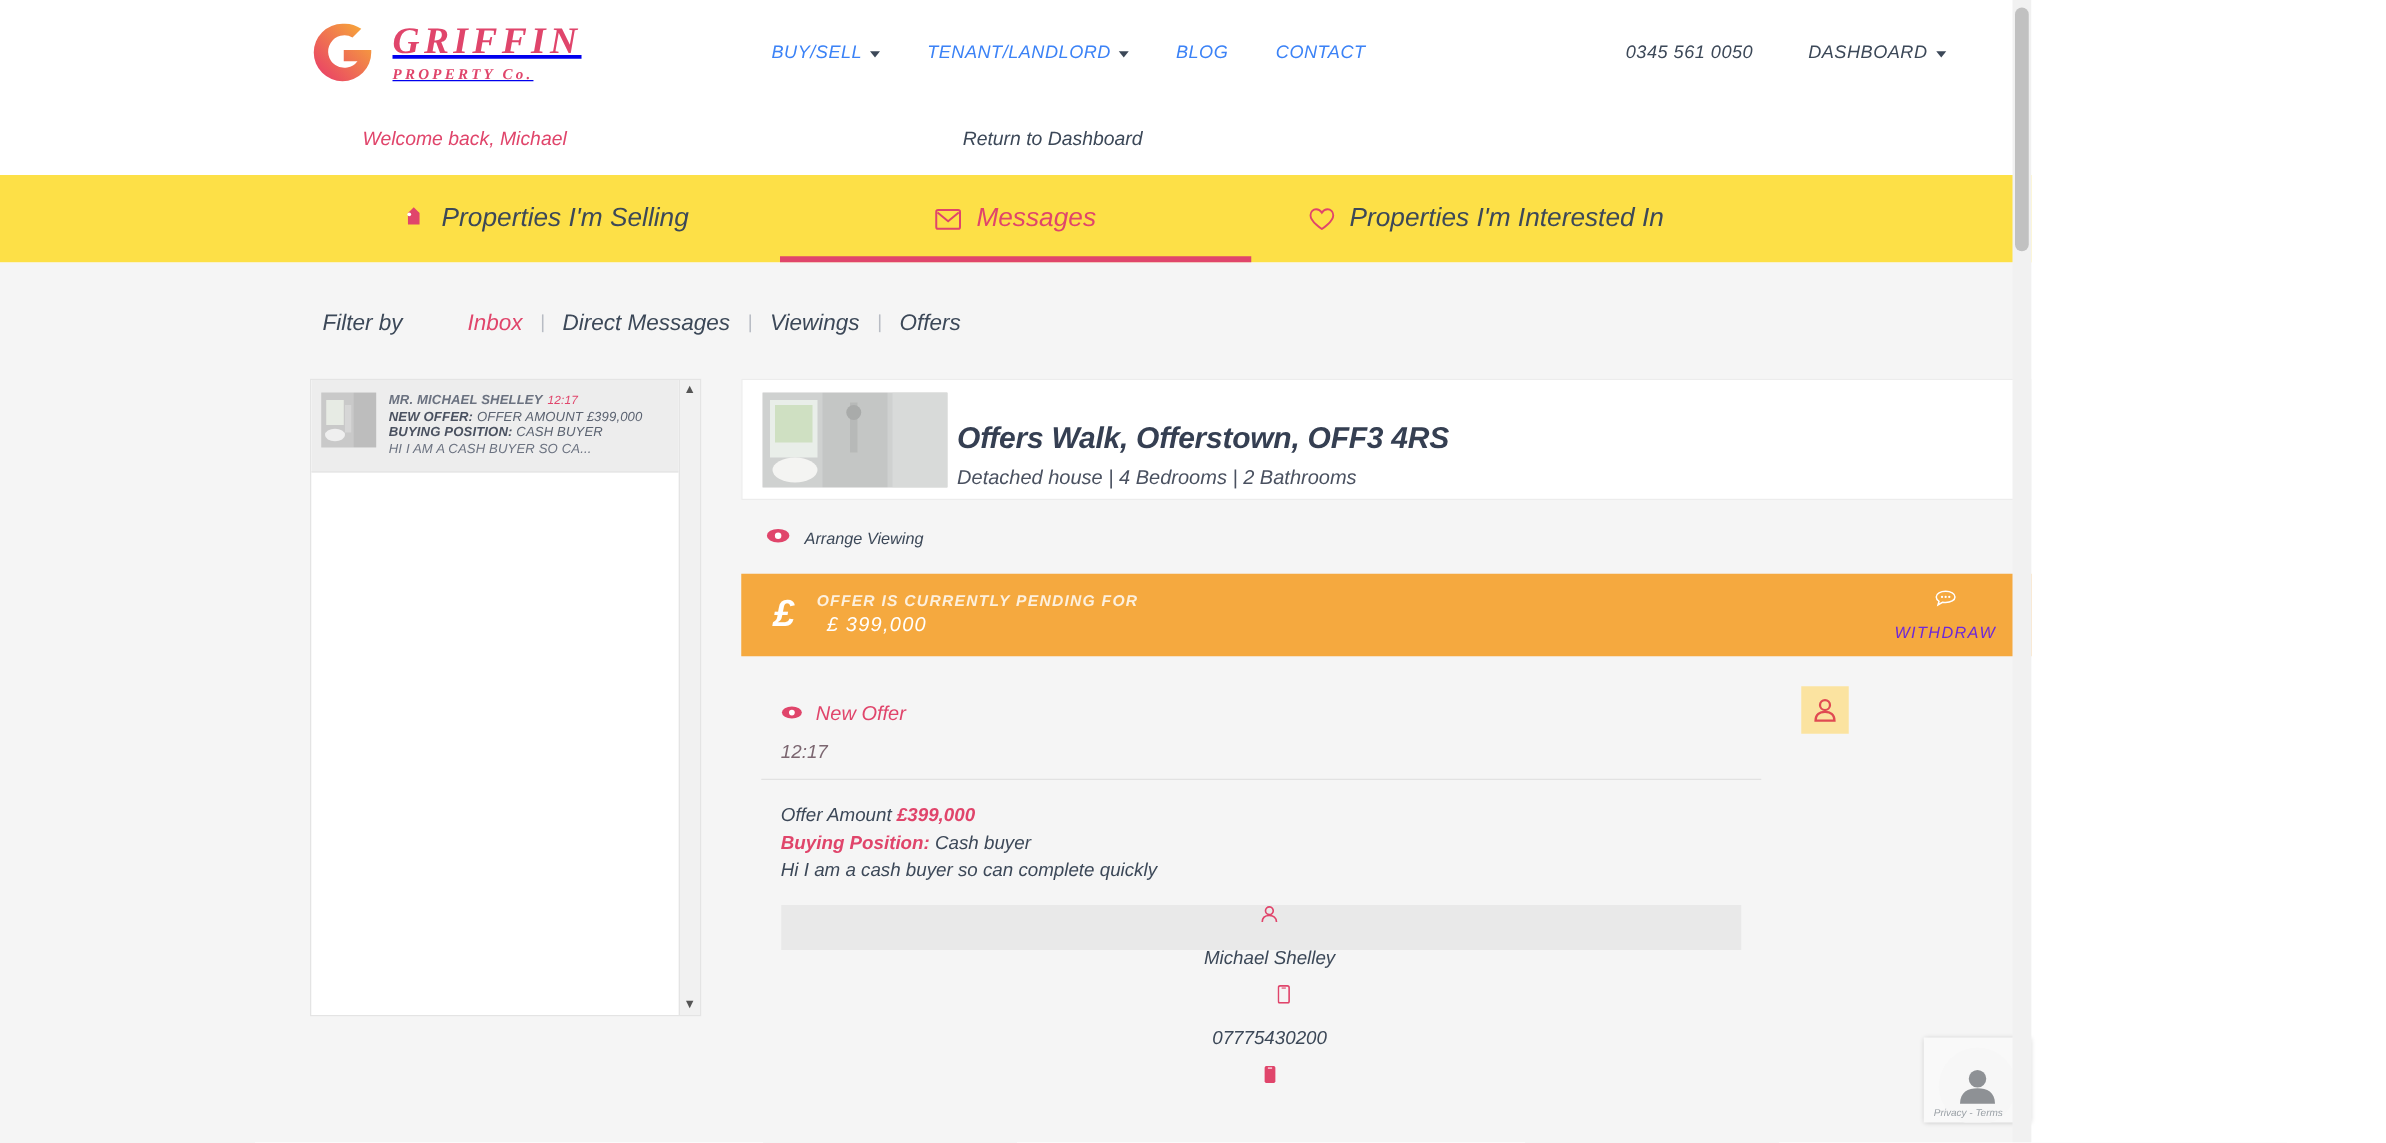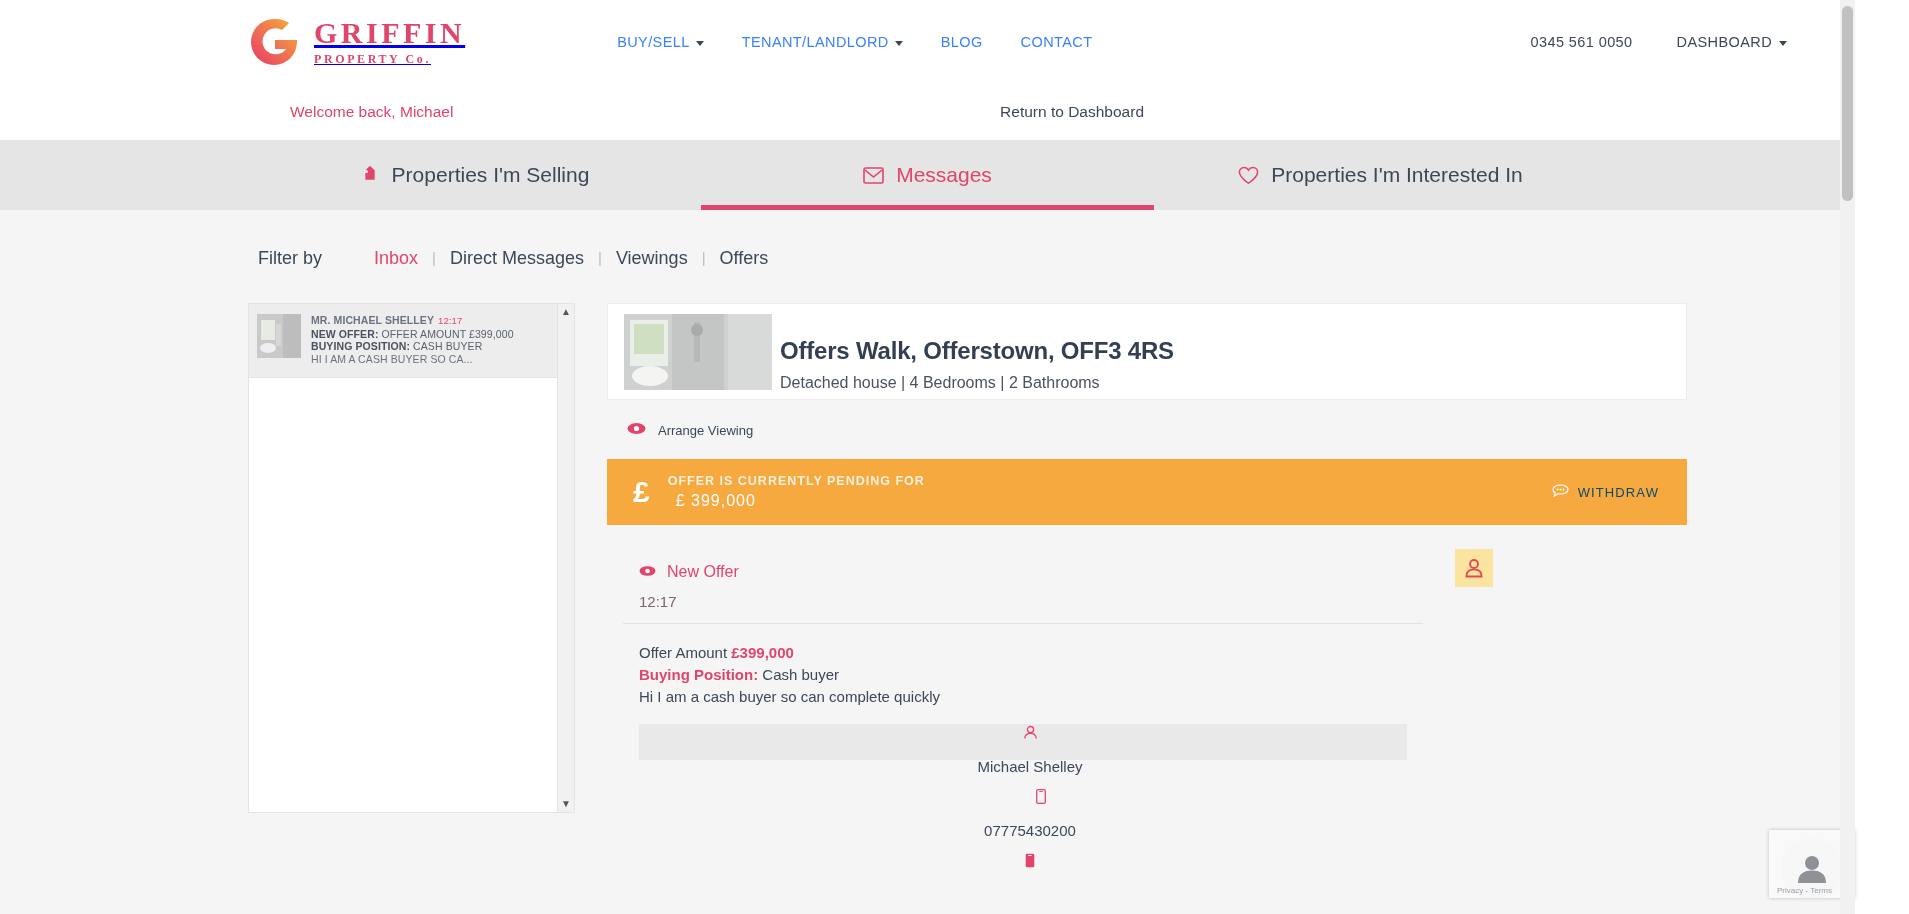--- a/index.html
+++ b/index.html
@@ -3,21 +3,21 @@
 <meta charset="utf-8">
 <style>
   * { box-sizing: border-box; margin: 0; padding: 0; }
   html, body {
     width: 1909px; height: 914px;
     font-family: "Liberation Sans", sans-serif;
     background: #ffffff;
     overflow: hidden;
     color: #3c4858;
   }
-  .page { position: relative; width: 1855px; height: 914px; background:#fff; }
+  .page { position: relative; width: 1625px; height: 914px; background:#fff;font-style:italic; }
 
   
   .topnav {
     height: 84px; background:#fff; display:flex; align-items:center;
     padding-left: 248px; padding-right: 68px; position:relative;
   }
   .logo { display:flex; align-items:center; gap:14px; }
   .logo-mark { width:52px; height:52px; flex:0 0 52px; }
   .logo-text { display:flex; flex-direction:column; line-height:1; padding-bottom:2px; }
   .logo-main {
@@ -43,21 +43,21 @@
 
   
   .welcome {
     height:56px; display:flex; align-items:center;
     padding-left:290px; padding-right:68px; background:#fff;
   }
   .welcome-msg { color:#e0456b; font-size:15.5px; }
   .welcome-link { margin-left:auto; color:#3c4858; font-size:15.5px; text-decoration:none; padding-right:643px;}
 
   
-  .tabs { display:flex; background:#e5e5e5; height:70px; padding-left:248px; padding-right:248px; }
+  .tabs { display:flex; background:#fde047; height:70px; padding-left:248px; padding-right:248px; }
   .tab {
     flex:1; display:flex; align-items:center; justify-content:center; gap:12px;
     font-size:21px; color:#3c4858; cursor:pointer; position:relative;
   }
   .tab .tab-ul { position:absolute; left:0; right:0; bottom:0; height:5px; background:transparent; }
   .tab.active { color:#e0456b; }
   .tab.active .tab-ul { background:#e0456b; }
   .tab svg { display:block; }
 
   
@@ -107,21 +107,21 @@
   .arrange { display:flex; align-items:center; gap:12px; padding:22px 0 21px 20px; font-size:13px; color:#3c4858; cursor:pointer; }
 
   .pending {
     background:#f5a93f; height:66px; display:flex; align-items:center; padding:0 28px 0 26px; color:#fff;
   }
   .pending-pound { font-size:30px; font-weight:700; margin-right:18px; line-height:1; }
   .pending-txt { display:flex; flex-direction:column; gap:4px; }
   .pending-l1 { font-size:12.5px; letter-spacing:1px; font-weight:600; color:#fdf0dd; }
   .pending-l2 { font-size:16px; letter-spacing:1px; color:#fff; padding-left:8px; }
   .withdraw { margin-left:auto; display:flex; align-items:center; gap:9px; font-size:13px;
-              letter-spacing:1.1px; color:#0c4a6e; cursor:pointer; }
+              letter-spacing:1.1px; color:#6d28d9; cursor:pointer;flex-direction:column; }
 
   .thread { padding:24px 0 0 16px; display:flex; align-items:flex-start; }
   .bubble { width:800px; background:#f5f5f5; }
   .bubble-head { padding:14px 0 13px 16px; border-bottom:1px solid #e2e2e2; }
   .bubble-type { display:flex; align-items:center; gap:11px; font-size:16px; color:#e0456b; }
   .bubble-time { font-size:15px; color:#7b6670; margin-top:12px; }
   .bubble-rows { padding:18px 0 0 16px; font-size:15px; line-height:22px; color:#3c4858; }
   .row-k { color:#3c4858; }
   .row-v-pink { color:#e0456b; font-weight:700; }
   .row-kb { color:#e0456b; font-weight:700; }

